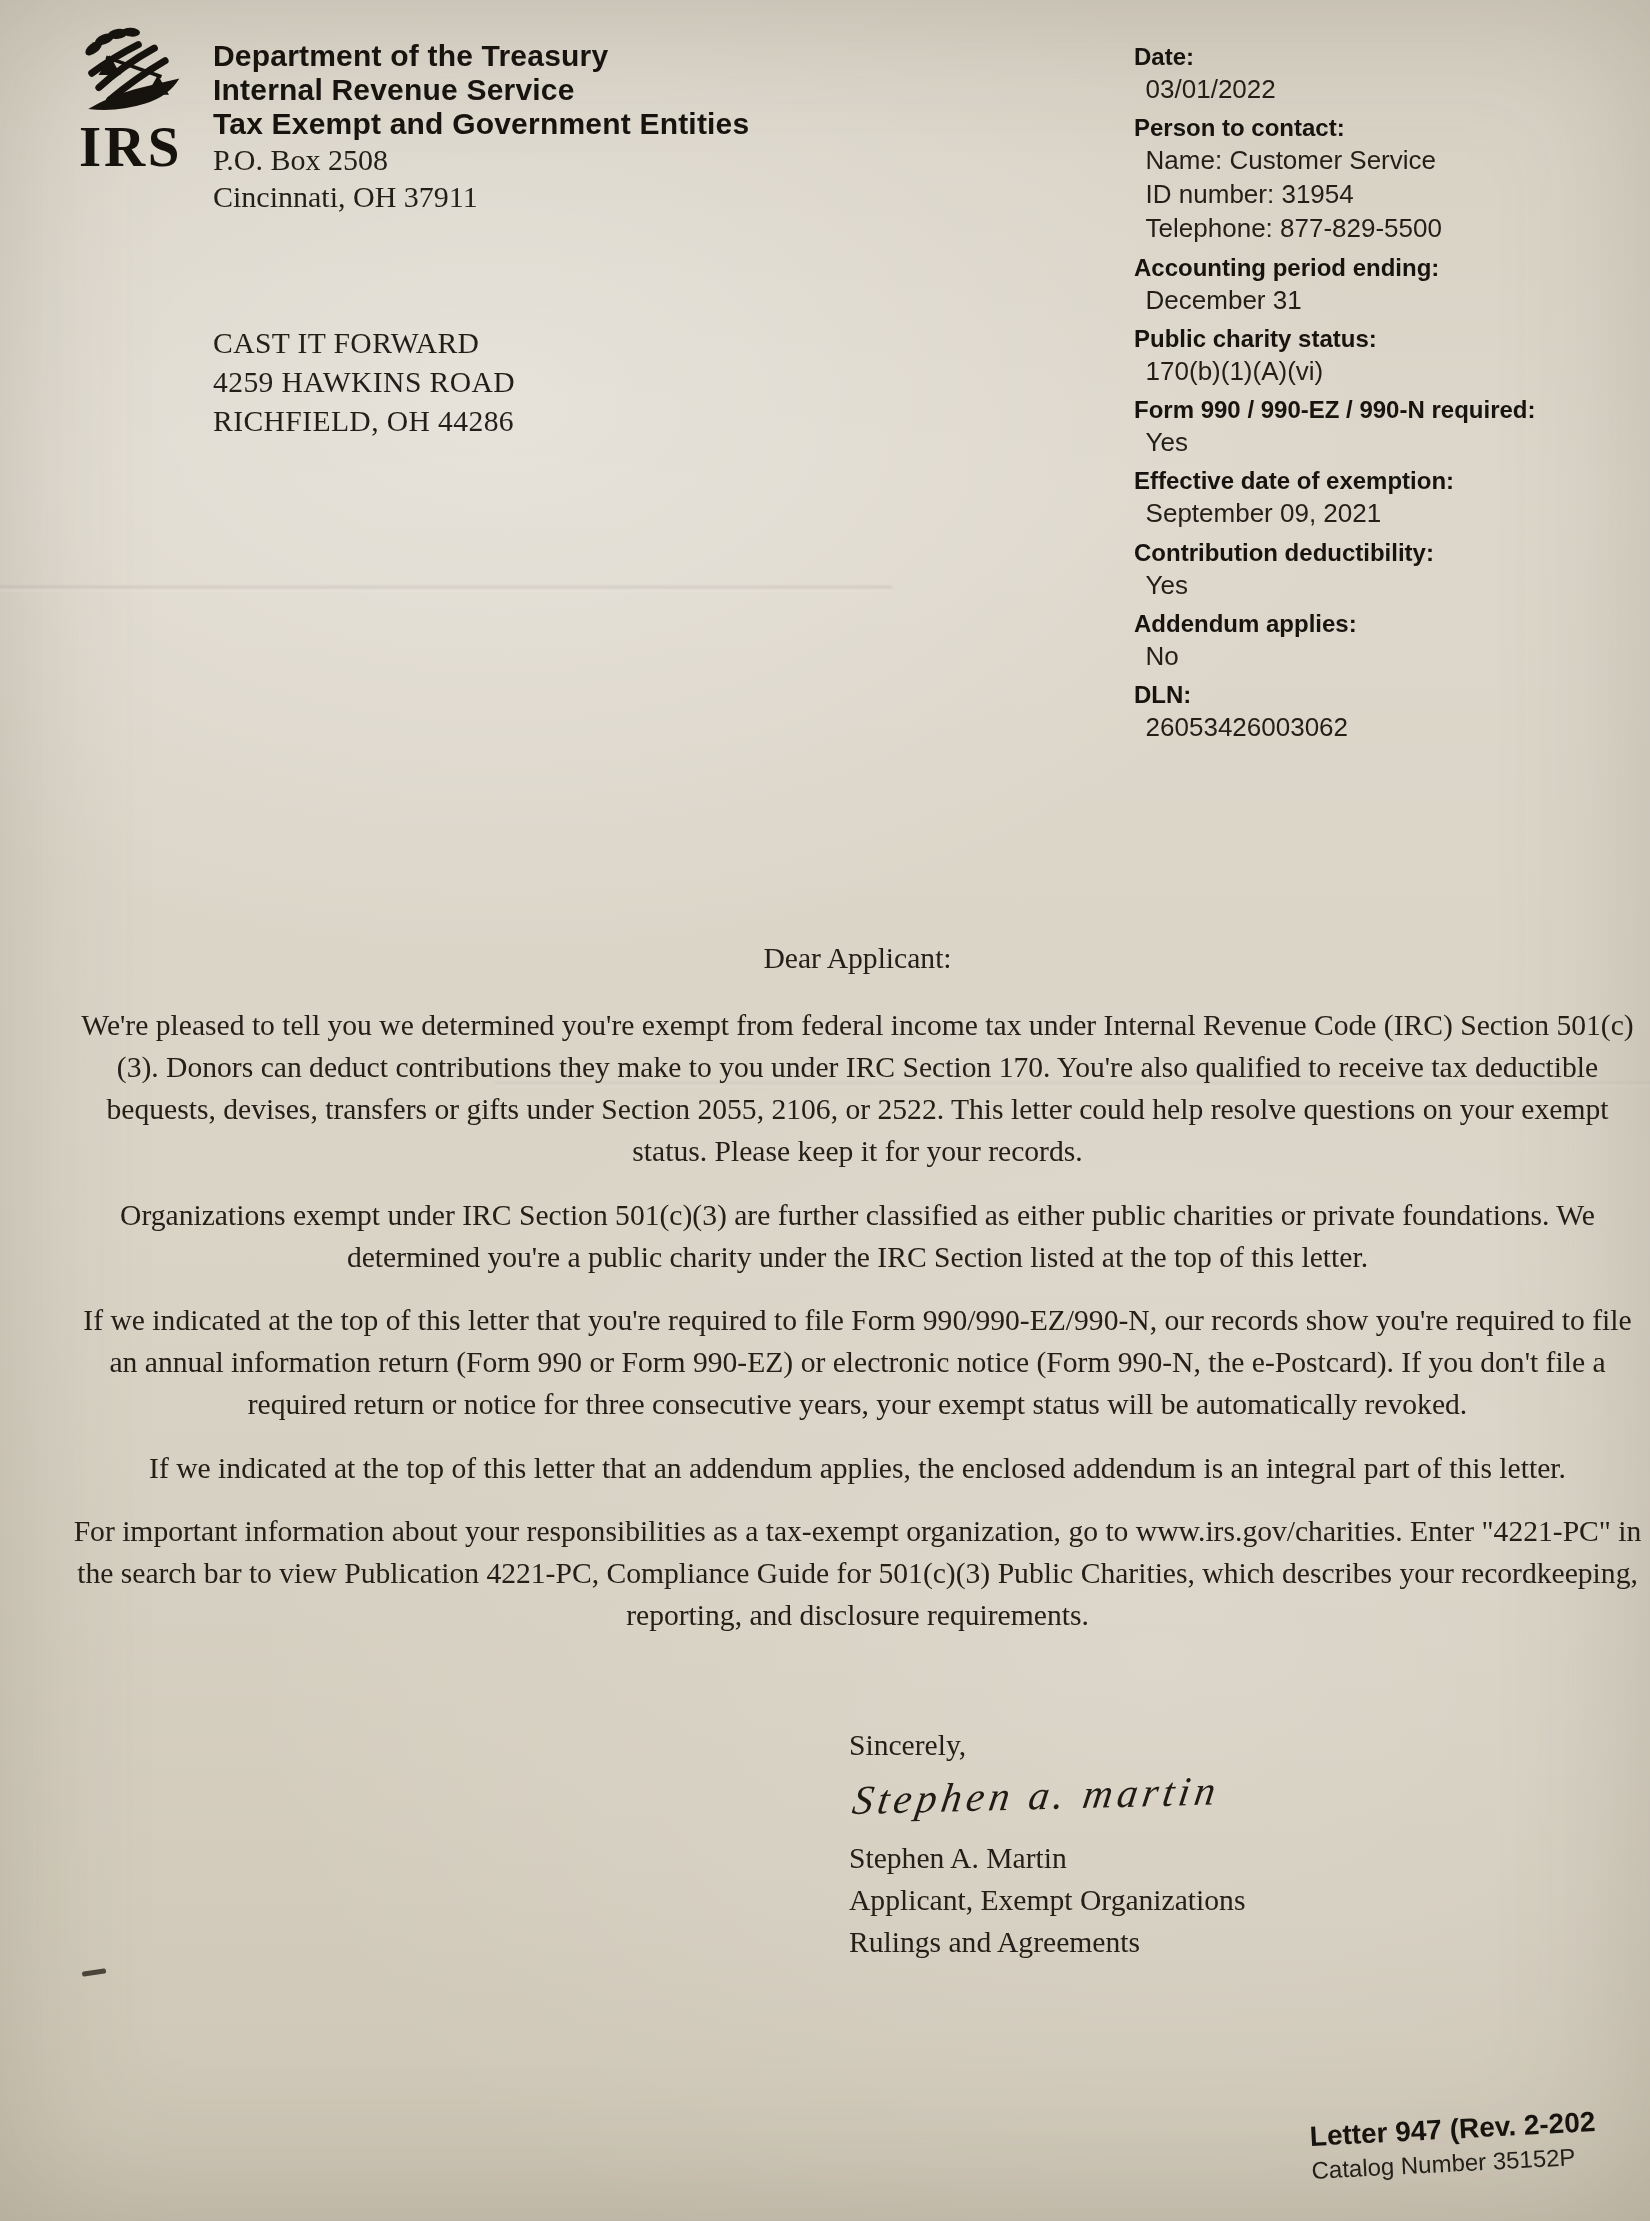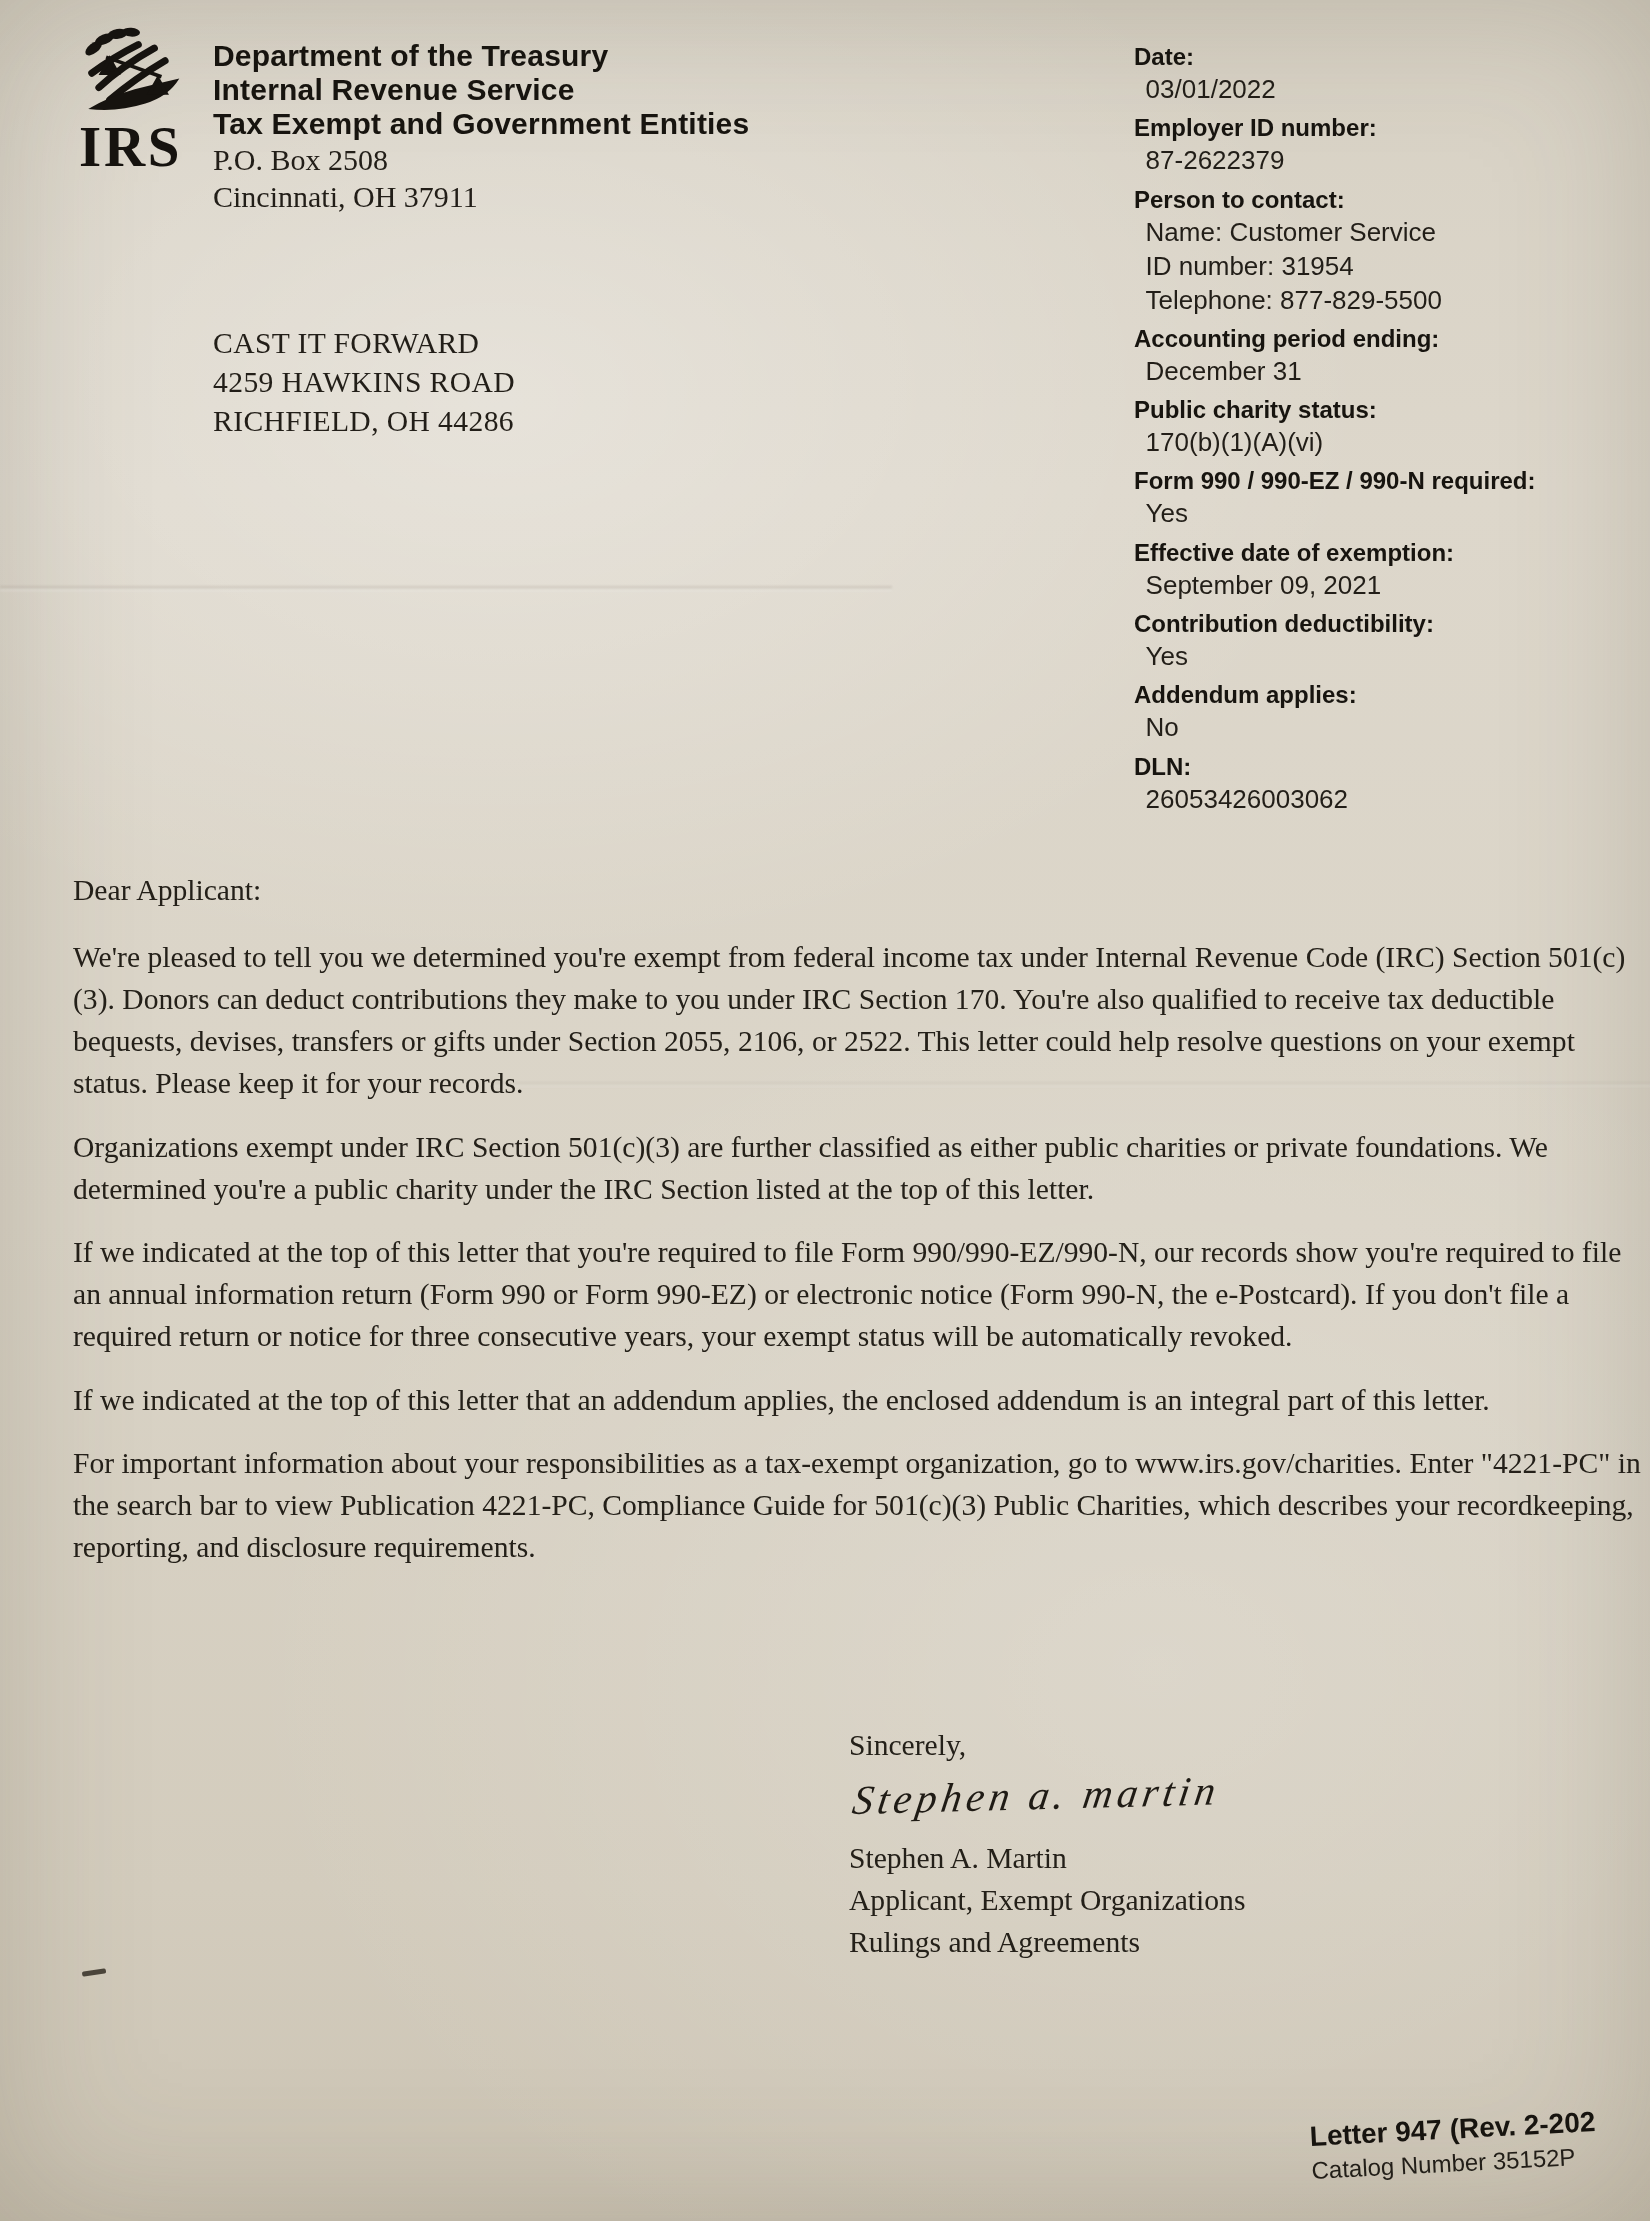--- a/index.html
+++ b/index.html
@@ -60,22 +60,22 @@
     font-family: "Liberation Sans", sans-serif; font-weight: 700;
     font-size: 24px; line-height: 31px; color: #17140f;
   }
   .info-value {
     font-family: "Liberation Sans", sans-serif;
     font-size: 26px; line-height: 34px; color: #221e18; padding-left: 11.6px;
   }
 
   
   .letter-body {
-    position: absolute; left: 73px; top: 869px; width: 1569px;
-    font-size: 29.6px; line-height: 42px; color: #242019;
+    position: absolute; left: 73px; top: 937px; width: 1569px;
+    font-size: 29.6px; line-height: 42px; color: #242019; text-align: center;
   }
   .letter-body p { margin: 0 0 21.5px 0; }
   .salutation { margin-left: 7.2px; margin-bottom: 25px !important; }
 
   
   .closing {
     position: absolute; left: 849px; top: 1724px;
     font-size: 29.6px; line-height: 42px; color: #242019;
   }
   .signature-script {
@@ -145,24 +145,20 @@
     <div>RICHFIELD, OH 44286</div>
   </div>
 
   <div class="info">
 
     <div class="info-item">
       <div class="info-label">Date:</div>
       <div class="info-value">03/01/2022</div>
     </div>
 
-    <div class="info-item">
-      <div class="info-label">Employer ID number:</div>
-      <div class="info-value">87-2622379</div>
-    </div>
 
     <div class="info-item">
       <div class="info-label">Person to contact:</div>
       <div class="info-value">Name: Customer Service</div>
       <div class="info-value">ID number: 31954</div>
       <div class="info-value">Telephone: 877-829-5500</div>
     </div>
 
     <div class="info-item">
       <div class="info-label">Accounting period ending:</div>

